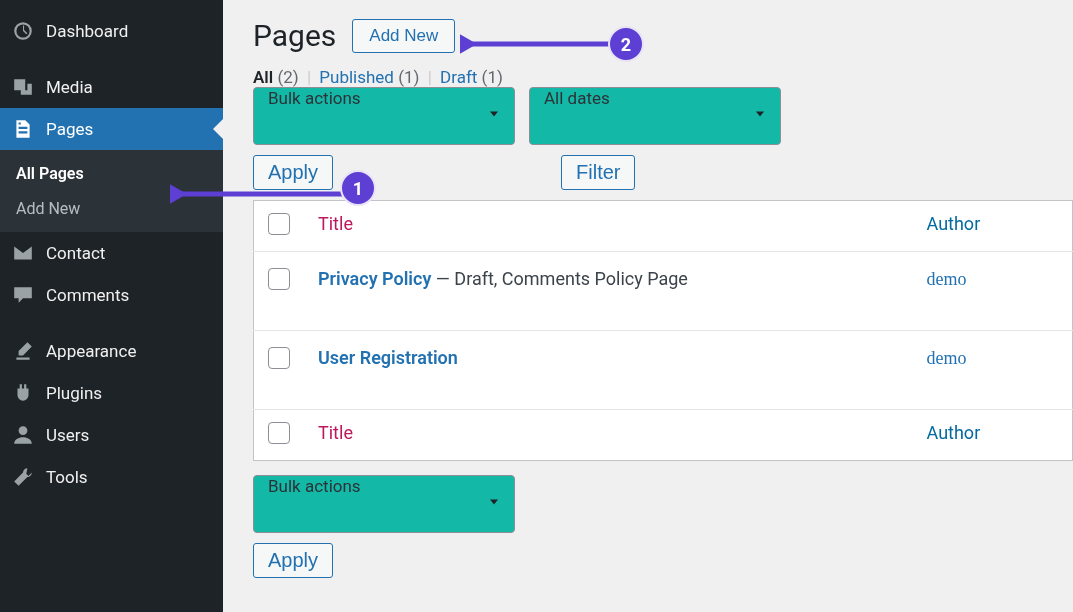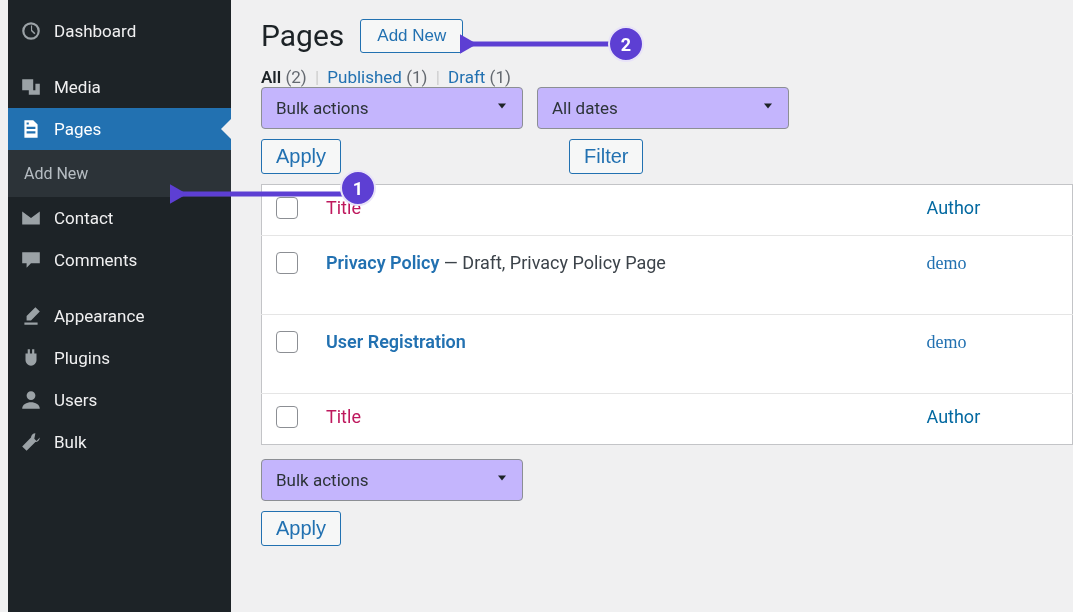--- a/index.html
+++ b/index.html
@@ -12,21 +12,20 @@
       overflow: hidden;
     }
     
     .sidebar {
       width: 223px;
       background: #1d2327;
       color: #f0f0f1;
       flex-shrink: 0;
       padding-top: 10px;
       position: relative;
-      margin-left: 8px;
     }
     .sidebar-item {
       display: flex;
       align-items: center;
       padding: 10px 12px;
       cursor: pointer;
       color: #f0f0f1;
       font-size: 17px;
     }
     .sidebar-item.active {
@@ -106,30 +105,30 @@
     .filter-links .flink { color: #2271b1; cursor: pointer; }
     .filter-links .flink.current { color: #1d2327; font-weight: 600; }
     .filter-links .count { color: #646970; }
     .filter-links .sep { color: #ccc; margin: 0 4px; }
     .controls-row {
       display: flex;
       gap: 14px;
       margin-bottom: 10px;
     }
     .select {
-      height: 42px;
+      height: 58px;
       border: 1px solid #8c8f94;
-      background: #c4b5fd;
+      background: #14b8a6;
       border-radius: 4px;
       font-size: 17px;
       color: #2c3338;
       padding: 0 40px 0 14px;
       position: relative;
       display: flex;
-      align-items: center;
+      align-items: flex-start;
       cursor: pointer;
     }
     .select.bulk { width: 262px; }
     .select.dates { width: 252px; }
     .select .chev {
       position: absolute;
       right: 12px;
       top: 50%;
       transform: translateY(-50%);
       color: #1d2327;
@@ -215,20 +214,21 @@
   </div>
   <div class="sidebar-item active">
     <span class="icon">
       <svg width="22" height="22" viewBox="0 0 20 20" fill="currentColor">
           <path d="M4 2h8l4 4v12H4zM6 4v2h2V4zm0 4v2h8V8zm0 4v2h8v-2z"></path>
         </svg>
     </span>
     <span>Pages</span>
   </div>
   <div class="sidebar-sub">
+    <div class="sidebar-sub-item current">All Pages</div>
     <div class="sidebar-sub-item">Add New</div>
   </div>
   <div class="sidebar-item">
     <span class="icon">
       <svg width="22" height="22" viewBox="0 0 20 20" fill="currentColor">
           <path d="M2 4h16v12H2zM2 4l8 6 8-6"></path>
         </svg>
     </span>
     <span>Contact</span>
   </div>
@@ -264,21 +264,21 @@
         </svg>
     </span>
     <span>Users</span>
   </div>
   <div class="sidebar-item">
     <span class="icon">
       <svg width="22" height="22" viewBox="0 0 20 20" fill="currentColor">
           <path d="M14 2a4 4 0 00-4 4l-8 8 4 4 8-8a4 4 0 004-4l-3 3-2-2z"></path>
         </svg>
     </span>
-    <span>Bulk</span>
+    <span>Tools</span>
   </div>
 </div>
 
 <div class="main">
   <div class="page-header">
     <h1 class="page-title">Pages</h1>
     <button class="btn-outline">Add New</button>
   </div>
 
   <div class="filter-links">
@@ -322,21 +322,21 @@
       <tr>
         <th class="check-col"><span class="checkbox"></span></th>
         <th class="title-col">Title</th>
         <th class="author-col">Author</th>
       </tr>
     </thead>
     <tbody>
       <tr class="data-row">
         <td><span class="checkbox"></span></td>
         <td>
-          <span class="row-title">Privacy Policy</span><span class="row-meta"> — Draft, Privacy Policy Page</span>
+          <span class="row-title">Privacy Policy</span><span class="row-meta"> — Draft, Comments Policy Page</span>
         </td>
         <td><span class="author-link">demo</span></td>
       </tr>
       <tr class="data-row">
         <td><span class="checkbox"></span></td>
         <td>
           <span class="row-title">User Registration</span><span class="row-meta"></span>
         </td>
         <td><span class="author-link">demo</span></td>
       </tr>

